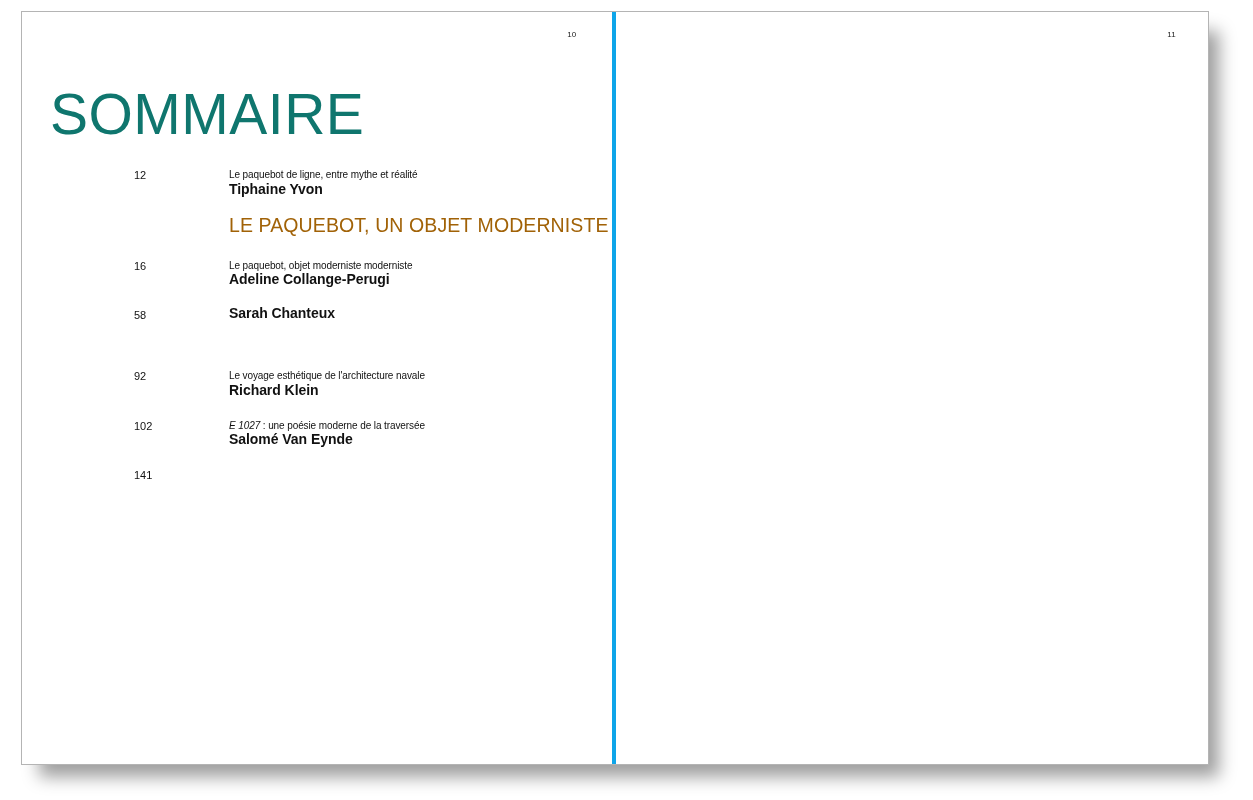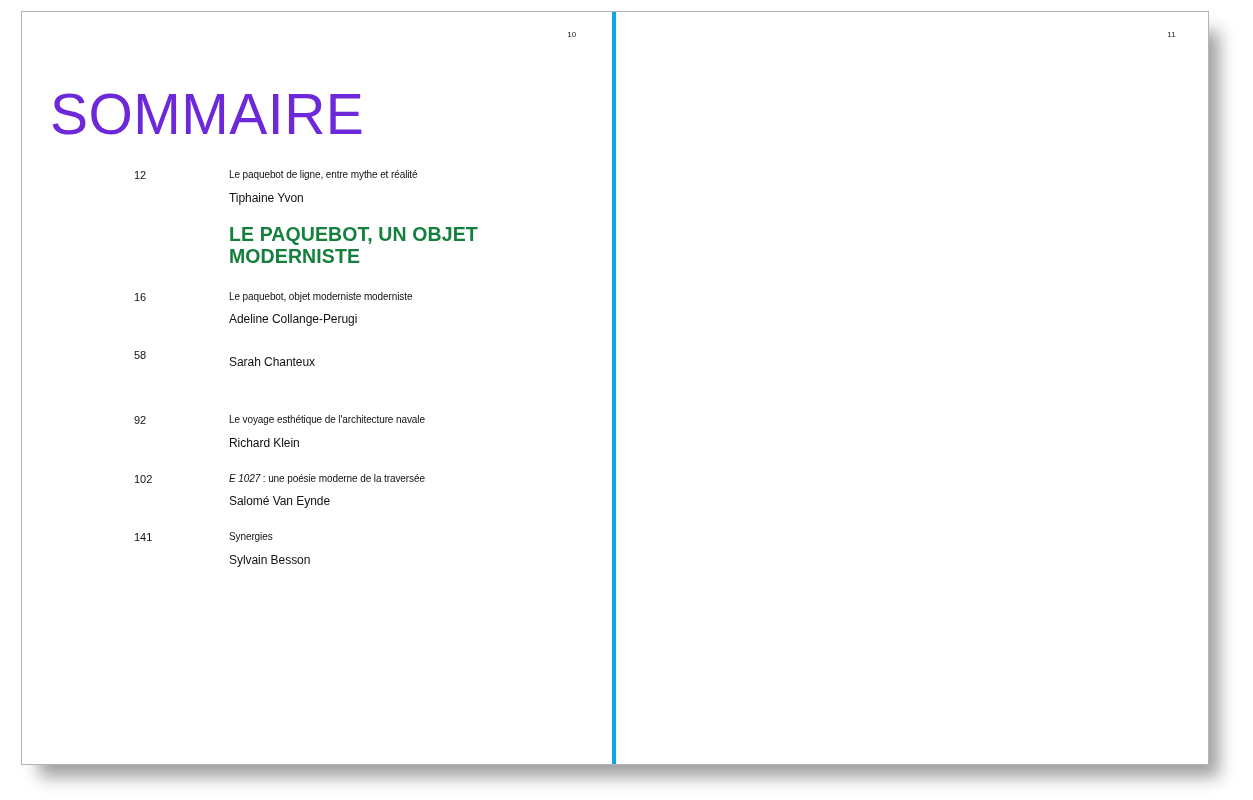--- a/index.html
+++ b/index.html
@@ -51,21 +51,21 @@
 
   
   .sommaire-title {
     position: absolute;
     left: 28px;
     top: 36px;
     font-size: 57px;
     font-weight: 400;
     letter-spacing: 0.5px;
     line-height: 1;
-    color: #6d28d9;
+    color: #0f766e;
   }
 
   
   .toc {
     position: absolute;
     left: 0;
     right: 0;
   }
   .toc-left  { top: 155px; }
   .toc-right { top: 155px; }
@@ -90,38 +90,38 @@
   .toc-title {
     font-size: 10px;
     line-height: 15.6px;
     letter-spacing: -0.1px;
     color: #111;
     font-weight: 400;
   }
   .toc-title .ital { font-style: italic; }
 
   .toc-author {
-    font-size: 12px;
-    font-weight: normal;
+    font-size: 14px;
+    font-weight: bold;
     line-height: 11px;
     letter-spacing: -0.05px;
-    margin-top: 10px;
+    margin-top: 1px;
     color: #111;
   }
 
   
   .part-row { display: flex; }
   .part-spacer-left  { width: 95px; padding-left: 112px; flex: 0 0 auto; }
   .part-spacer-right { width: 95px; padding-left: 722px; flex: 0 0 auto; }
   .part-title {
     font-size: 19.5px;
     line-height: 22px;
     letter-spacing: 0.1px;
-    color: #15803d;
-    font-weight: 700;
+    color: #a16207;
+    font-weight: 400;
   }
 
   
   .gap { width: 100%; }
 </style>
 </head>
 <body>
 
 <div class="spread">
 
@@ -172,24 +172,20 @@
         <div class="toc-row">
           <div class="toc-num">102</div>
           <div class="toc-text">
             <div class="toc-title"><span class="ital">E 1027</span> : une poésie moderne de la traversée</div>
             <div class="toc-author">Salomé Van Eynde</div>
           </div>
         </div>
         <div class="gap" style="height: 22px;"></div>
         <div class="toc-row">
           <div class="toc-num">141</div>
-          <div class="toc-text">
-            <div class="toc-title">Synergies</div>
-            <div class="toc-author">Sylvain Besson</div>
-          </div>
         </div>
       </div>
   </div>
 
   <div class="page page-right">
 
     <div class="folio folio-right">11</div>
 
     <div class="toc toc-right" id="toc-right">
         <div class="part-row">

